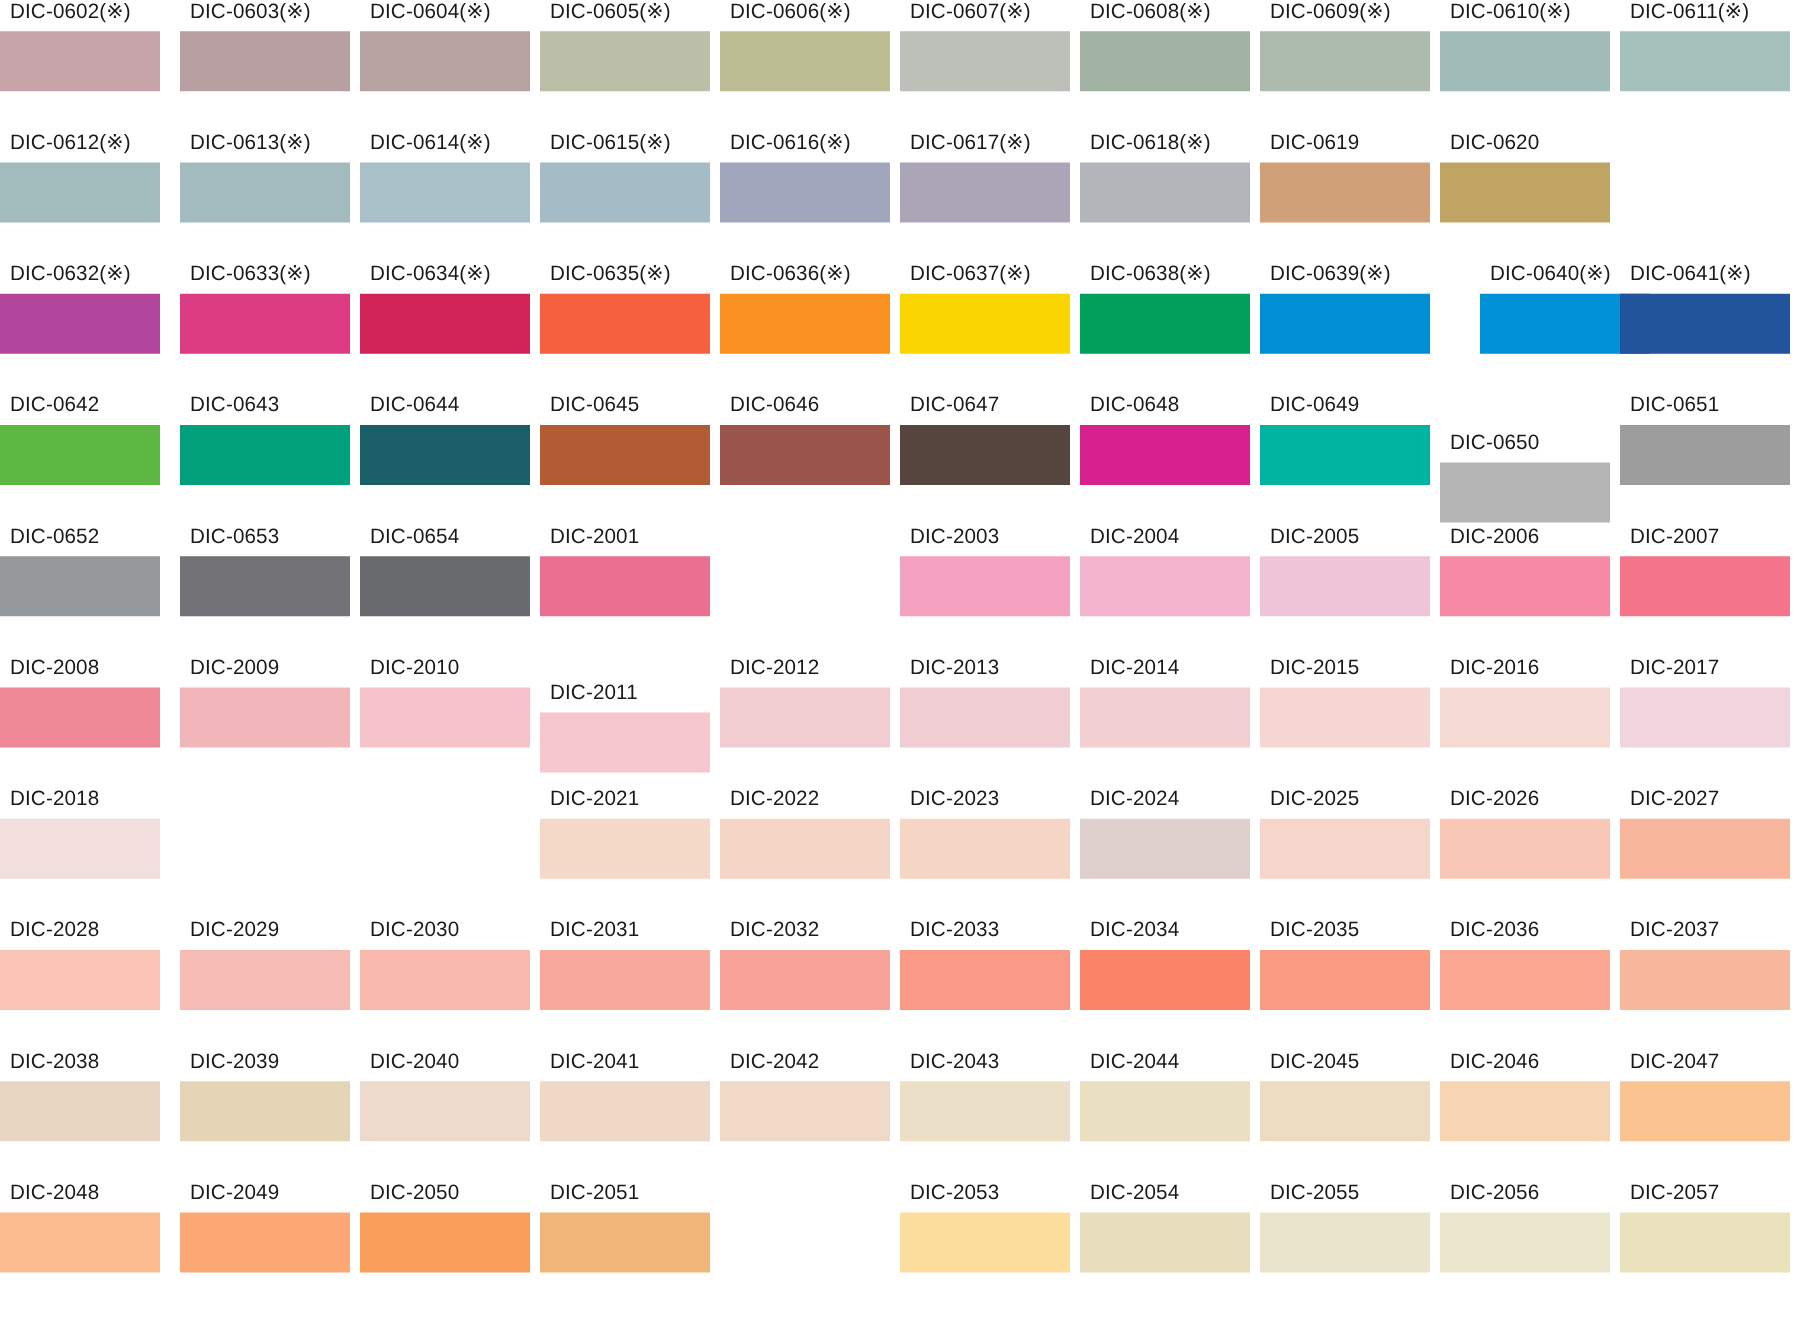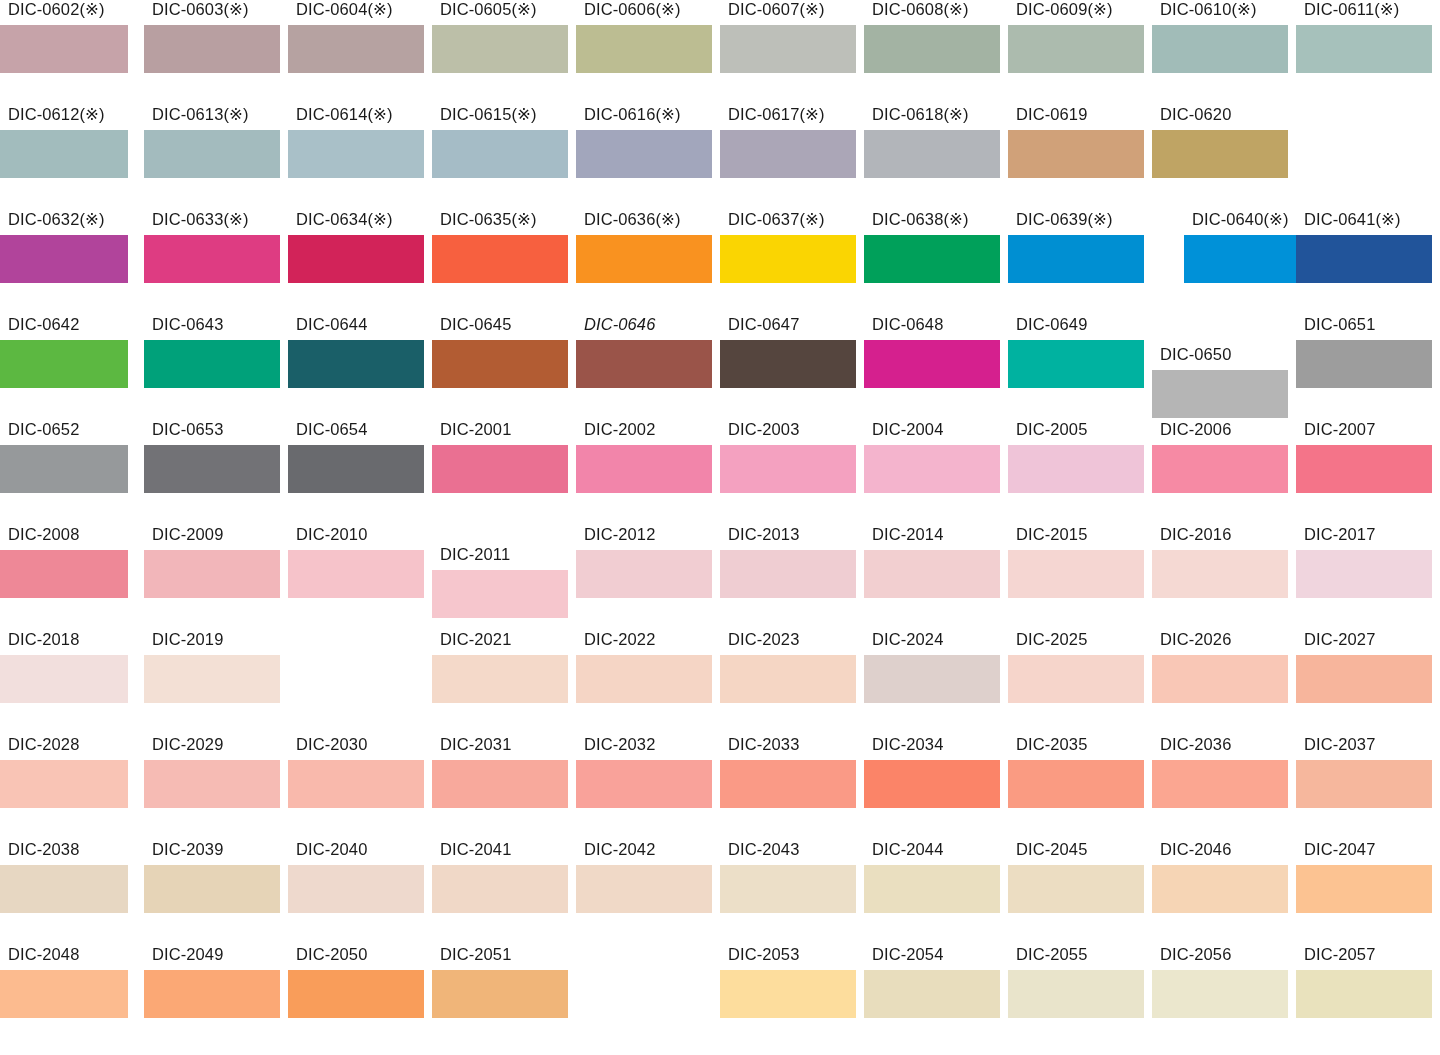--- a/index.html
+++ b/index.html
@@ -179,21 +179,21 @@
       <div class="swatch-chip" style="width: 136px; height: 48px; background: rgb(0, 161, 122);"></div>
     </div>
     <div class="swatch-cell col-2 row-3" style="left: 288px; top: 315px; width: 144px; height: 105px;">
       <span class="swatch-label">DIC-0644</span>
       <div class="swatch-chip" style="width: 136px; height: 48px; background: rgb(26, 95, 104);"></div>
     </div>
     <div class="swatch-cell col-3 row-3" style="left: 432px; top: 315px; width: 144px; height: 105px;">
       <span class="swatch-label">DIC-0645</span>
       <div class="swatch-chip" style="width: 136px; height: 48px; background: rgb(178, 92, 51);"></div>
     </div>
-    <div class="swatch-cell col-4 row-3" style="left: 576px; top: 315px; width: 144px; height: 105px; font-style: italic;">
+    <div class="swatch-cell col-4 row-3" style="left: 576px; top: 315px; width: 144px; height: 105px;">
       <span class="swatch-label">DIC-0646</span>
       <div class="swatch-chip" style="width: 136px; height: 48px; background: rgb(154, 84, 73);"></div>
     </div>
     <div class="swatch-cell col-5 row-3" style="left: 720px; top: 315px; width: 144px; height: 105px;">
       <span class="swatch-label">DIC-0647</span>
       <div class="swatch-chip" style="width: 136px; height: 48px; background: rgb(85, 69, 62);"></div>
     </div>
     <div class="swatch-cell col-6 row-3" style="left: 864px; top: 315px; width: 144px; height: 105px;">
       <span class="swatch-label">DIC-0648</span>
       <div class="swatch-chip" style="width: 136px; height: 48px; background: rgb(213, 32, 142);"></div>
@@ -219,24 +219,20 @@
       <div class="swatch-chip" style="width: 136px; height: 48px; background: rgb(114, 114, 118);"></div>
     </div>
     <div class="swatch-cell col-2 row-4" style="left: 288px; top: 420px; width: 144px; height: 105px;">
       <span class="swatch-label">DIC-0654</span>
       <div class="swatch-chip" style="width: 136px; height: 48px; background: rgb(105, 106, 110);"></div>
     </div>
     <div class="swatch-cell col-3 row-4" style="left: 432px; top: 420px; width: 144px; height: 105px;">
       <span class="swatch-label">DIC-2001</span>
       <div class="swatch-chip" style="width: 136px; height: 48px; background: rgb(234, 112, 146);"></div>
     </div>
-    <div class="swatch-cell col-4 row-4" style="left: 576px; top: 420px; width: 144px; height: 105px;">
-      <span class="swatch-label">DIC-2002</span>
-      <div class="swatch-chip" style="width: 136px; height: 48px; background: rgb(242, 133, 170);"></div>
-    </div>
     <div class="swatch-cell col-5 row-4" style="left: 720px; top: 420px; width: 144px; height: 105px;">
       <span class="swatch-label">DIC-2003</span>
       <div class="swatch-chip" style="width: 136px; height: 48px; background: rgb(244, 161, 192);"></div>
     </div>
     <div class="swatch-cell col-6 row-4" style="left: 864px; top: 420px; width: 128px; height: 105px;">
       <span class="swatch-label">DIC-2004</span>
       <div class="swatch-chip" style="width: 136px; height: 48px; background: rgb(244, 180, 205);"></div>
     </div>
     <div class="swatch-cell col-7 row-4" style="left: 1008px; top: 420px; width: 144px; height: 105px;">
       <span class="swatch-label">DIC-2005</span>
@@ -287,24 +283,20 @@
       <div class="swatch-chip" style="width: 136px; height: 48px; background: rgb(245, 217, 211);"></div>
     </div>
     <div class="swatch-cell col-9 row-5" style="left: 1296px; top: 525px; width: 144px; height: 105px;">
       <span class="swatch-label">DIC-2017</span>
       <div class="swatch-chip" style="width: 136px; height: 48px; background: rgb(240, 213, 222);"></div>
     </div>
     <div class="swatch-cell col-0 row-6" style="left: 0px; top: 630px; width: 144px; height: 105px;">
       <span class="swatch-label">DIC-2018</span>
       <div class="swatch-chip" style="width: 136px; height: 48px; background: rgb(242, 223, 221);"></div>
     </div>
-    <div class="swatch-cell col-1 row-6" style="left: 144px; top: 630px; width: 144px; height: 105px;">
-      <span class="swatch-label">DIC-2019</span>
-      <div class="swatch-chip" style="width: 136px; height: 48px; background: rgb(243, 224, 213);"></div>
-    </div>
     <div class="swatch-cell col-3 row-6" style="left: 432px; top: 630px; width: 128px; height: 105px;">
       <span class="swatch-label">DIC-2021</span>
       <div class="swatch-chip" style="width: 136px; height: 48px; background: rgb(244, 217, 201);"></div>
     </div>
     <div class="swatch-cell col-4 row-6" style="left: 576px; top: 630px; width: 144px; height: 105px;">
       <span class="swatch-label">DIC-2022</span>
       <div class="swatch-chip" style="width: 136px; height: 48px; background: rgb(245, 213, 197);"></div>
     </div>
     <div class="swatch-cell col-5 row-6" style="left: 720px; top: 630px; width: 144px; height: 105px;">
       <span class="swatch-label">DIC-2023</span>

